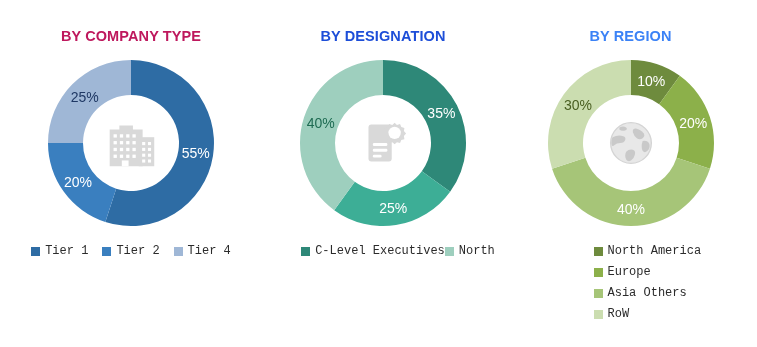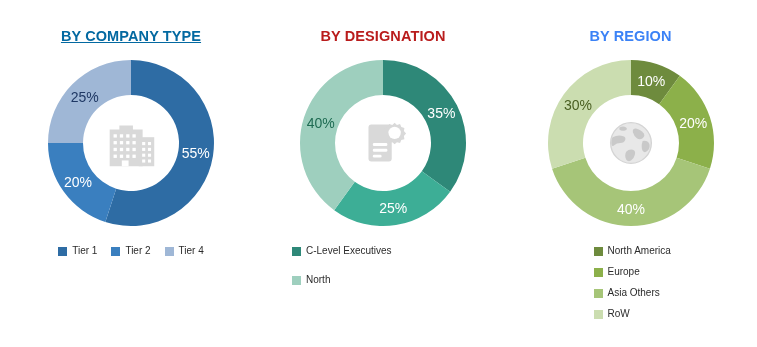--- a/index.html
+++ b/index.html
@@ -37,22 +37,22 @@
     text-align: center;
     font-family: "Liberation Sans", sans-serif;
     font-weight: bold;
     font-size: 14.5px;
     letter-spacing: 0.1px;
     margin-top: 27px;
     height: 18px;
     line-height: 18px;
     white-space: nowrap;
   }
-  .title-company { color: #0369a1; text-decoration: underline; }
-  .title-designation { color: #b91c1c; }
+  .title-company { color: #be185d; }
+  .title-designation { color: #1d4ed8; }
   .title-region { color: #3b82f6; }
 
   .donut-wrap {
     position: relative;
     margin: 0 auto;
     width: 172px;
     height: 172px;
   }
   .donut-wrap.w-company { margin-top: 12px; }
   .donut-wrap.w-designation { margin-top: 12px; text-align: center; }
@@ -84,36 +84,36 @@
     flex-wrap: wrap;
     justify-content: center;
     align-content: flex-start;
     row-gap: 4px;
     column-gap: 0px;
   }
   .legend-company {
     column-gap: 14px;
   }
   .legend-designation {
-    flex-direction: column;
+    flex-direction: row;
     align-items: flex-start;
     padding-left: 30px;
-    row-gap: 13px;
+    row-gap: 3px;
   }
   .legend-region {
     width: 226px;
     margin-left: auto;
     margin-right: auto;
     row-gap: 5px;
   }
   .legend-item {
     display: flex;
     align-items: center;
-    font-family: Liberation Sans, sans-serif;
-    font-size: 10px;
+    font-family: Liberation Mono, monospace;
+    font-size: 12px;
     color: #2B2B2B;
     white-space: nowrap;
     line-height: 16px;
     text-align: right;
   }
   .legend-region .legend-item {
     width: 50%;
     box-sizing: border-box;
     margin-left: 39px;
   }

